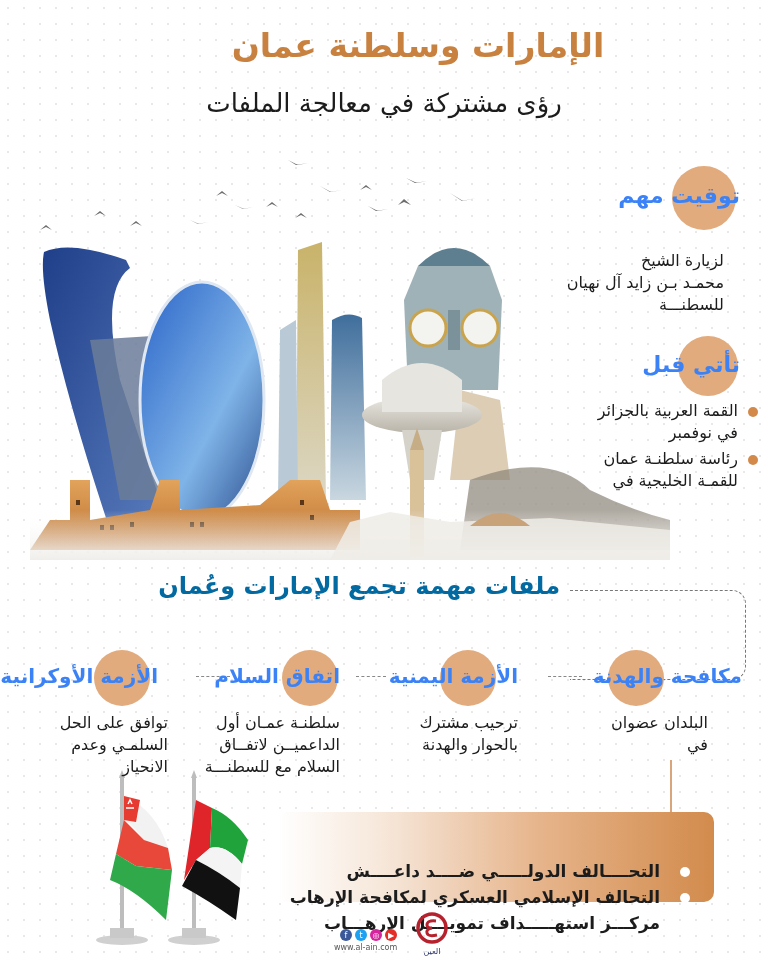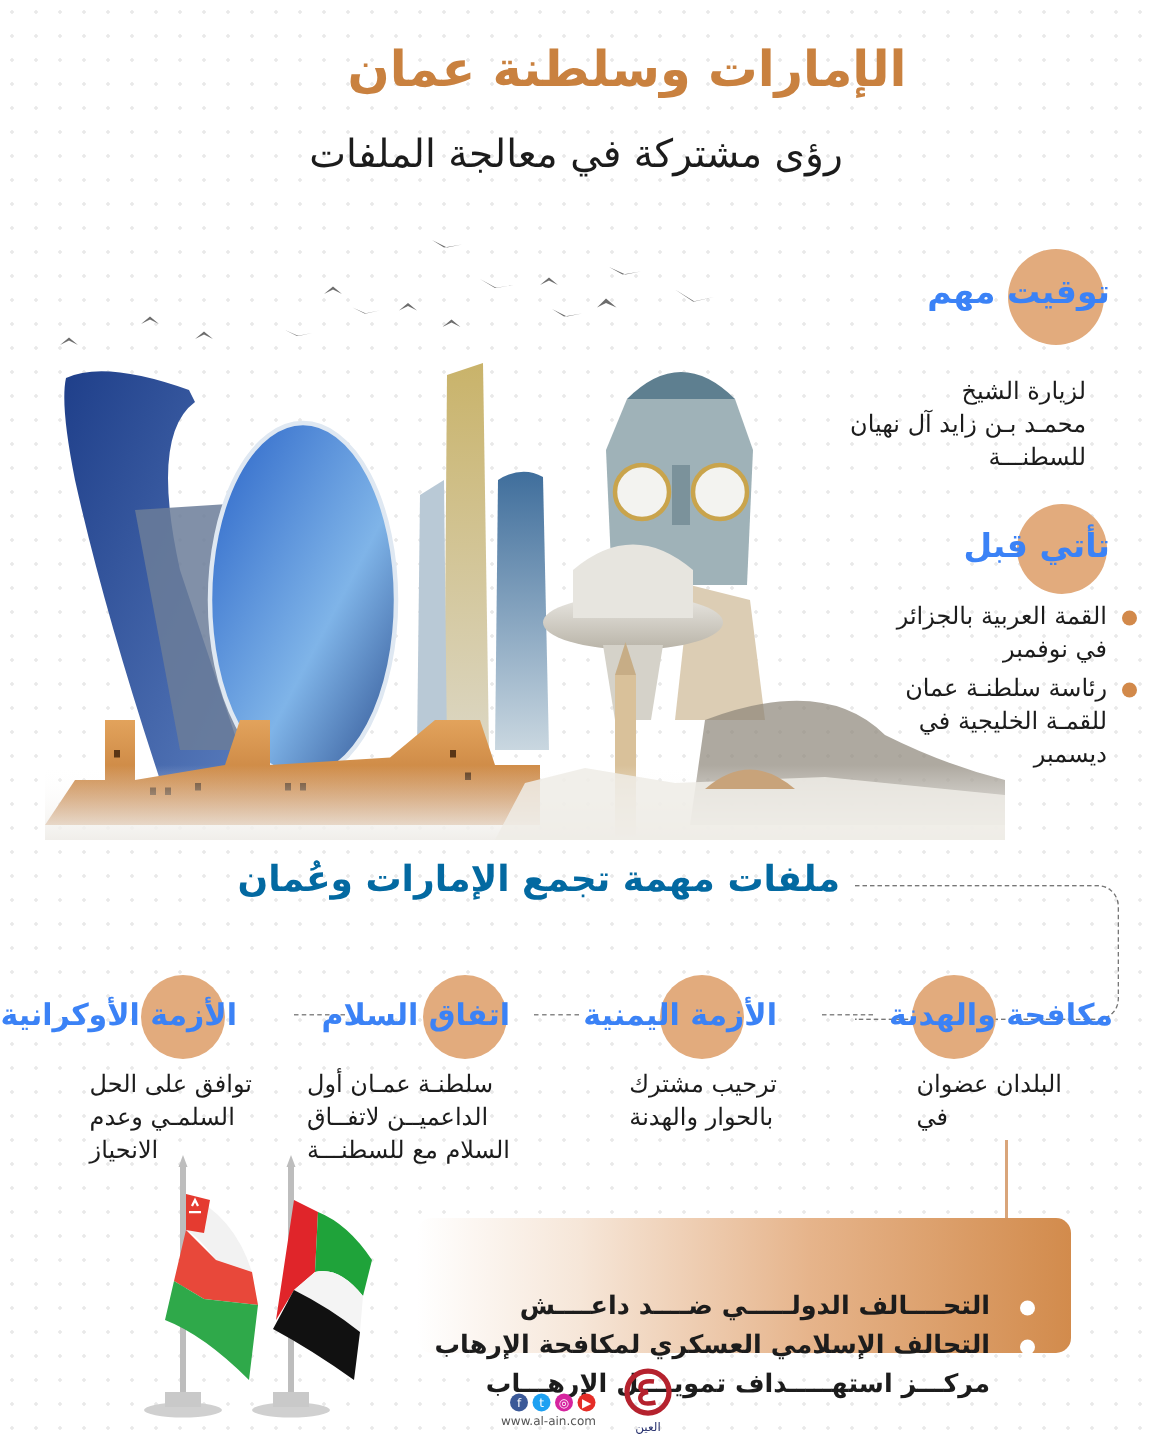--- a/index.html
+++ b/index.html
@@ -61,21 +61,21 @@
       top: 590px; left: 570px; width: 176px; height: 90px;
       border-top: 1.5px dashed #777; border-right: 1.5px dashed #777;
       border-bottom: 1.5px dashed #777; border-radius: 0 14px 14px 0;
       border-left: none;
     }
     .col-sep {
       position: absolute; top: 676px; height: 0; border-top: 1.5px dashed #888;
     }
 
     .col-text {
-      position: absolute; top: 712px; text-align: left; font-size: 16px; line-height: 22px; color: #1c1c1c; z-index: 1;
+      position: absolute; top: 712px; text-align: right; font-size: 16px; line-height: 22px; color: #1c1c1c; z-index: 1;
     }
 
     
     .v-line { left: 670px; top: 760px; width: 2px; height: 90px; background: #d9a57a; }
 
     
     .terror-box {
       left: 278px; top: 812px; width: 436px; height: 90px;
       border-radius: 10px;
       background: linear-gradient(to left, #d28b4c 0%, #e6b48b 40%, #f6e6d8 75%, #ffffff 100%);
@@ -213,21 +213,20 @@
 <ul class="abs bullet-list" style="right:10px; top:400px; width:190px;">
   <li>
     <span class="dot"></span>
     <div>القمة العربية بالجزائر</div>
     <div>في نوفمبر</div>
   </li>
   <li>
     <span class="dot"></span>
     <div>رئاسة سلطنـة عمان</div>
     <div>للقمـة الخليجية في</div>
-    <div>ديسمبر</div>
   </li>
 </ul>
 
 <div class="abs section-title">ملفات مهمة تجمع الإمارات وعُمان</div>
 <div class="abs connector-top"></div>
 
 <div class="blob" style="left:608px; top:650px; width:56px; height:56px;"></div>
 <div class="heading" style="right:26px; top:664px;">مكافحة والهدنة</div>
 <div class="col-sep" style="left:548px; width:34px;"></div>
 

